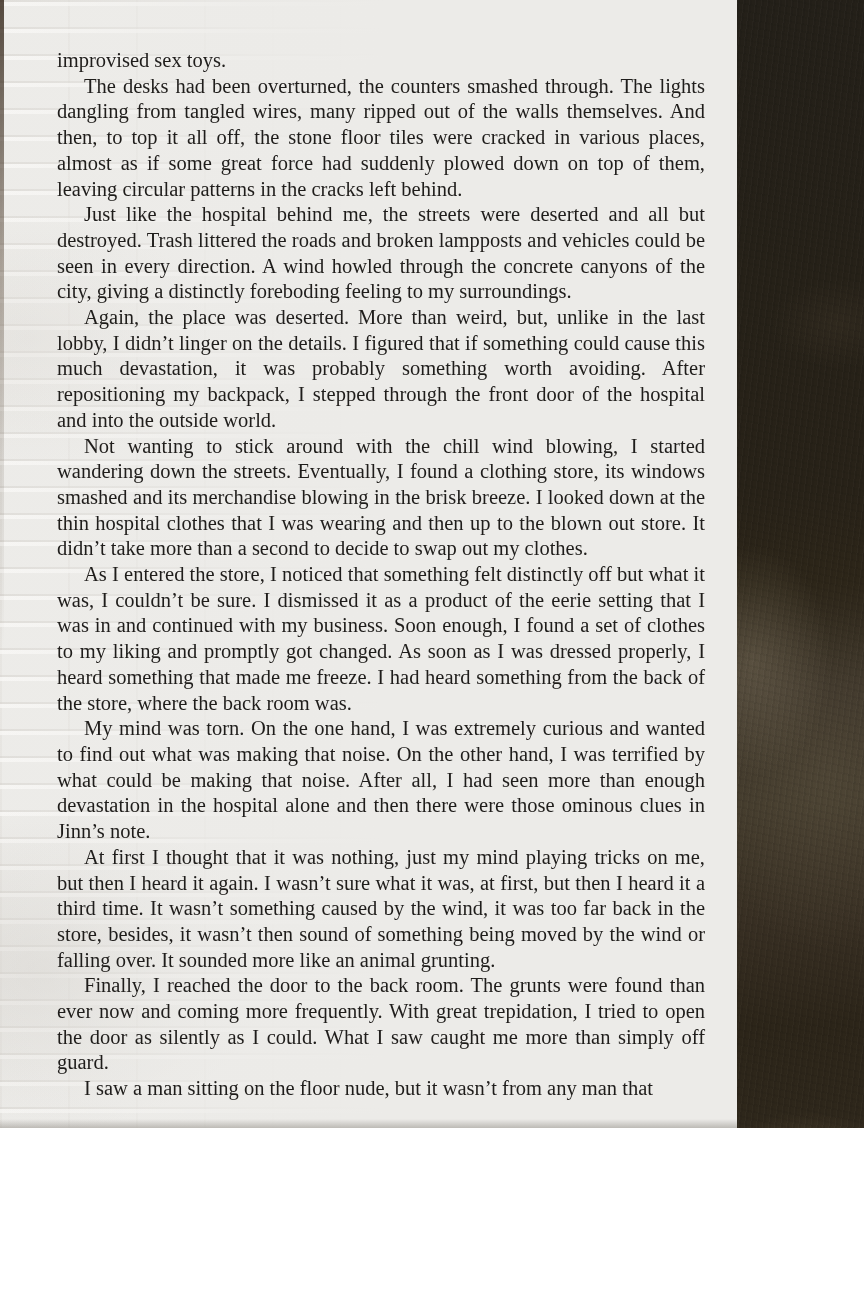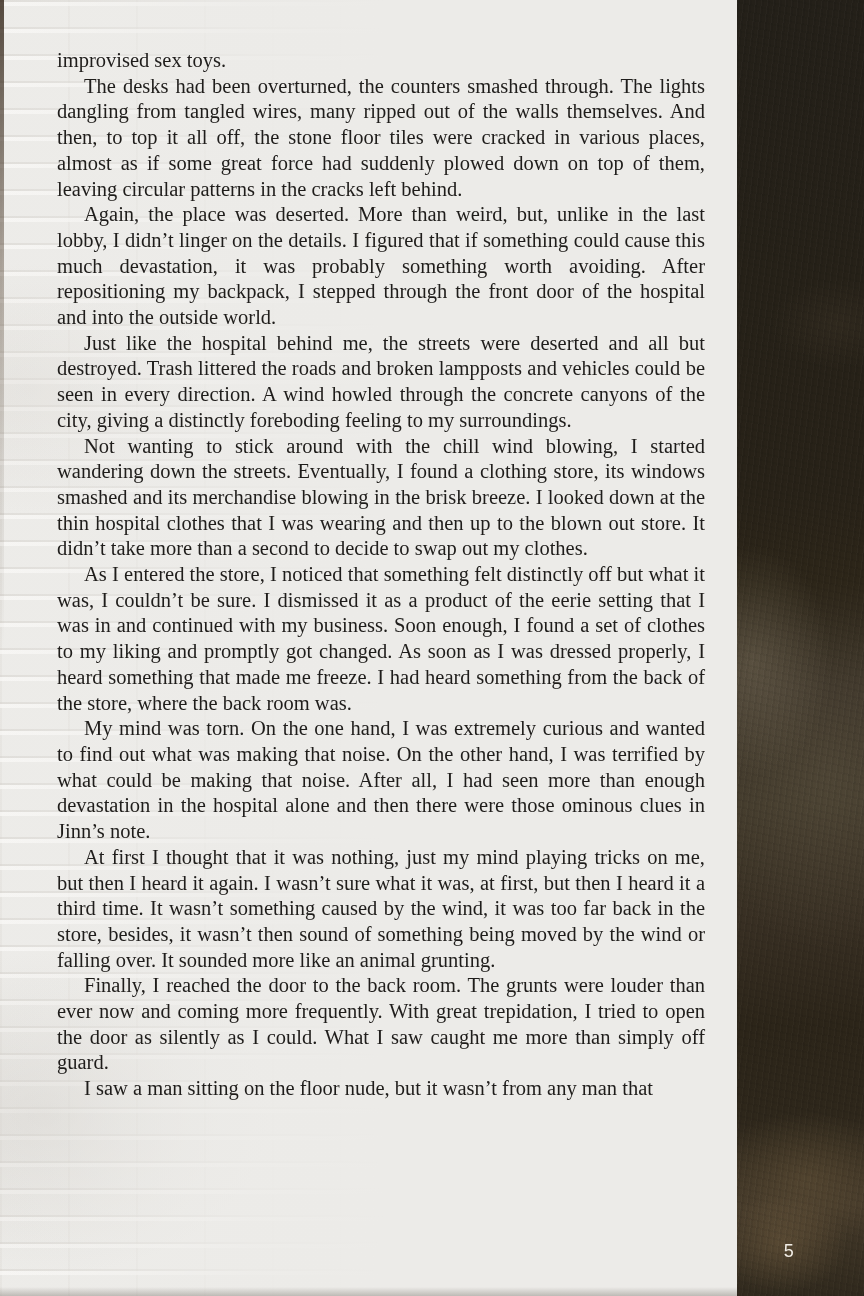--- a/index.html
+++ b/index.html
@@ -8,21 +8,21 @@
   }
   body {
     width: 864px;
     height: 1296px;
     overflow: hidden;
     font-family: "Liberation Serif", serif;
   }
   .page {
     position: relative;
     width: 864px;
-    height: 1296px;
+    height: 1128px;
     background: #ecebe8;
     overflow: hidden;
   }
   
   .brick-texture {
     position: absolute;
     top: 0; left: 0; bottom: 0;
     width: 737px;
     background:
       linear-gradient(to right, rgba(236,235,232,0) 0%, rgba(236,235,232,0.85) 34%, rgba(236,235,232,1) 52%),
@@ -111,27 +111,27 @@
 <body>
 
 <div class="page">
 
   <div class="brick-texture"></div>
   <div class="left-edge-shadow"></div>
 
   <div class="text-column">
     <p class="no-indent">improvised sex toys.</p>
     <p>The desks had been overturned, the counters smashed through. The lights dangling from tangled wires, many ripped out of the walls themselves. And then, to top it all off, the stone floor tiles were cracked in various places, almost as if some great force had suddenly plowed down on top of them, leaving circular patterns in the cracks left behind.</p>
+    <p>Just like the hospital behind me, the streets were deserted and all but destroyed. Trash littered the roads and broken lampposts and vehicles could be seen in every direction. A wind howled through the concrete canyons of the city, giving a distinctly foreboding feeling to my surroundings.</p>
     <p>Again, the place was deserted. More than weird, but, unlike in the last lobby, I didn’t linger on the details. I figured that if something could cause this much devastation, it was probably something worth avoiding. After repositioning my backpack, I stepped through the front door of the hospital and into the outside world.</p>
-    <p>Just like the hospital behind me, the streets were deserted and all but destroyed. Trash littered the roads and broken lampposts and vehicles could be seen in every direction. A wind howled through the concrete canyons of the city, giving a distinctly foreboding feeling to my surroundings.</p>
     <p>Not wanting to stick around with the chill wind blowing, I started wandering down the streets. Eventually, I found a clothing store, its windows smashed and its merchandise blowing in the brisk breeze. I looked down at the thin hospital clothes that I was wearing and then up to the blown out store. It didn’t take more than a second to decide to swap out my clothes.</p>
     <p>As I entered the store, I noticed that something felt distinctly off but what it was, I couldn’t be sure. I dismissed it as a product of the eerie setting that I was in and continued with my business. Soon enough, I found a set of clothes to my liking and promptly got changed. As soon as I was dressed properly, I heard something that made me freeze. I had heard something from the back of the store, where the back room was.</p>
     <p>My mind was torn. On the one hand, I was extremely curious and wanted to find out what was making that noise. On the other hand, I was terrified by what could be making that noise. After all, I had seen more than enough devastation in the hospital alone and then there were those ominous clues in Jinn’s note.</p>
     <p>At first I thought that it was nothing, just my mind playing tricks on me, but then I heard it again. I wasn’t sure what it was, at first, but then I heard it a third time. It wasn’t something caused by the wind, it was too far back in the store, besides, it wasn’t then sound of something being moved by the wind or falling over. It sounded more like an animal grunting.</p>
-    <p>Finally, I reached the door to the back room. The grunts were louder than ever now and coming more frequently. With great trepidation, I tried to open the door as silently as I could. What I saw caught me more than simply off guard.</p>
+    <p>Finally, I reached the door to the back room. The grunts were found than ever now and coming more frequently. With great trepidation, I tried to open the door as silently as I could. What I saw caught me more than simply off guard.</p>
     <p>I saw a man sitting on the floor nude, but it wasn’t from any man that</p>
   </div>
 
   <div class="photo-strip">
     <div class="page-number">5</div>
   </div>
 
   <div class="bottom-edge-shadow"></div>
 
 </div>

